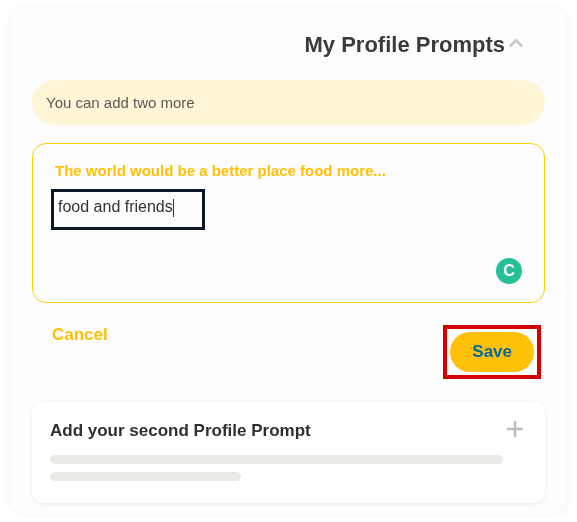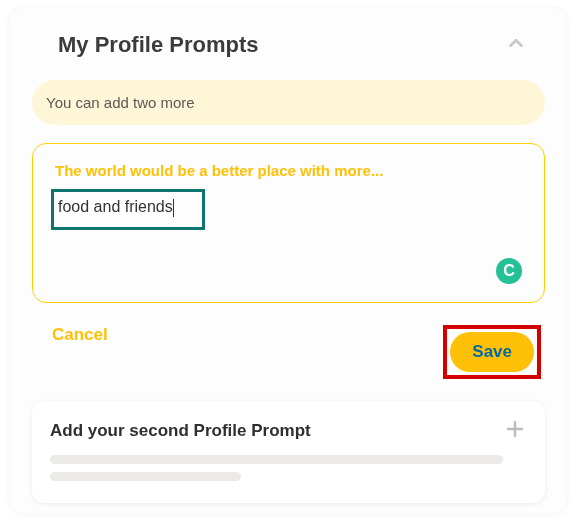--- a/index.html
+++ b/index.html
@@ -17,21 +17,21 @@
       width: 557px;
       height: 506px;
       background: #fdfdfd;
       border-radius: 14px;
       box-shadow: 0 0 6px rgba(0,0,0,0.06);
       padding: 24px 22px 18px 22px;
     }
     .header {
       display: flex;
       align-items: center;
-      justify-content: space-between;
+      justify-content: flex-end;
       margin-bottom: 22px;
       padding: 0 18px 0 26px;
     }
     .title {
       font-size: 22px;
       font-weight: 700;
       color: #3b3b3b;
     }
     .chevron {
       color: #c9c9c9;
@@ -63,21 +63,21 @@
     .prompt-input {
       border: none;
       outline: none;
       background: transparent;
       font-size: 16px;
       color: #333;
       width: 180px;
       padding: 2px 0;
     }
     .hl-input {
-      border: 3px solid #0f766e;
+      border: 3px solid #0f172a;
       padding: 6px 28px 10px 4px;
       display: inline-block;
       margin-left: -4px;
     }
     .caret {
       display: inline-block;
       width: 1px;
       height: 18px;
       background: #333;
       vertical-align: middle;
@@ -170,21 +170,21 @@
           <polyline points="6 15 12 9 18 15"></polyline>
         </svg>
     </div>
   </div>
 
   <div class="banner">
     <span>You can add two more</span>
   </div>
 
   <div class="prompt-box">
-    <div class="prompt-label">The world would be a better place with more...</div>
+    <div class="prompt-label">The world would be a better place food more...</div>
     <div class="hl-input">
       <span class="prompt-input" contenteditable="true" style="">food and friends</span><span class="caret"></span>
     </div>
     <div class="green-dot">
       <span>C</span>
     </div>
   </div>
 
   <div class="actions">
     <button class="cancel">Cancel</button>

